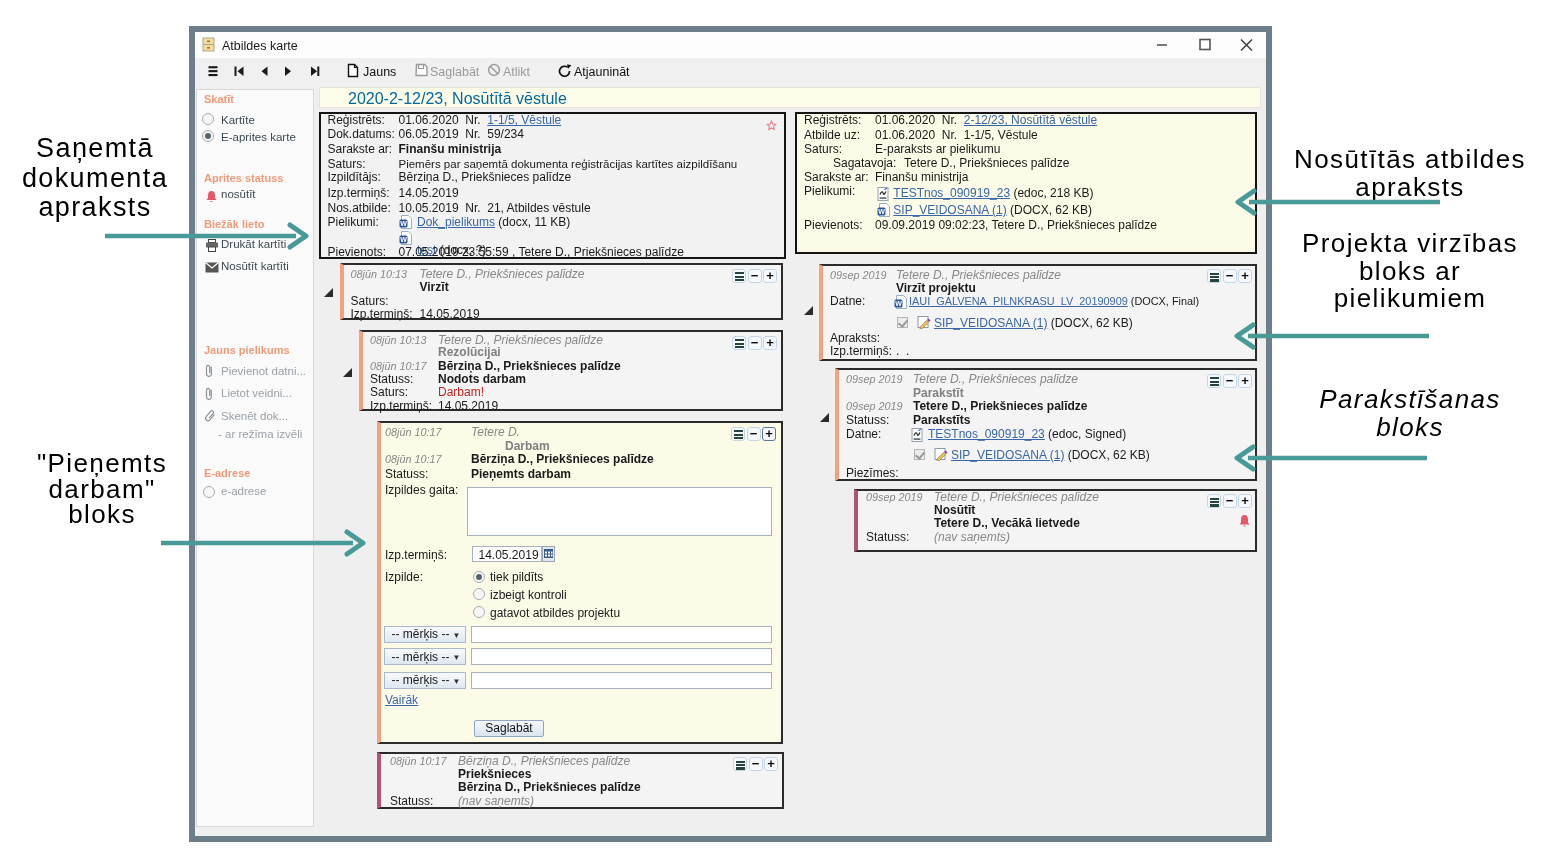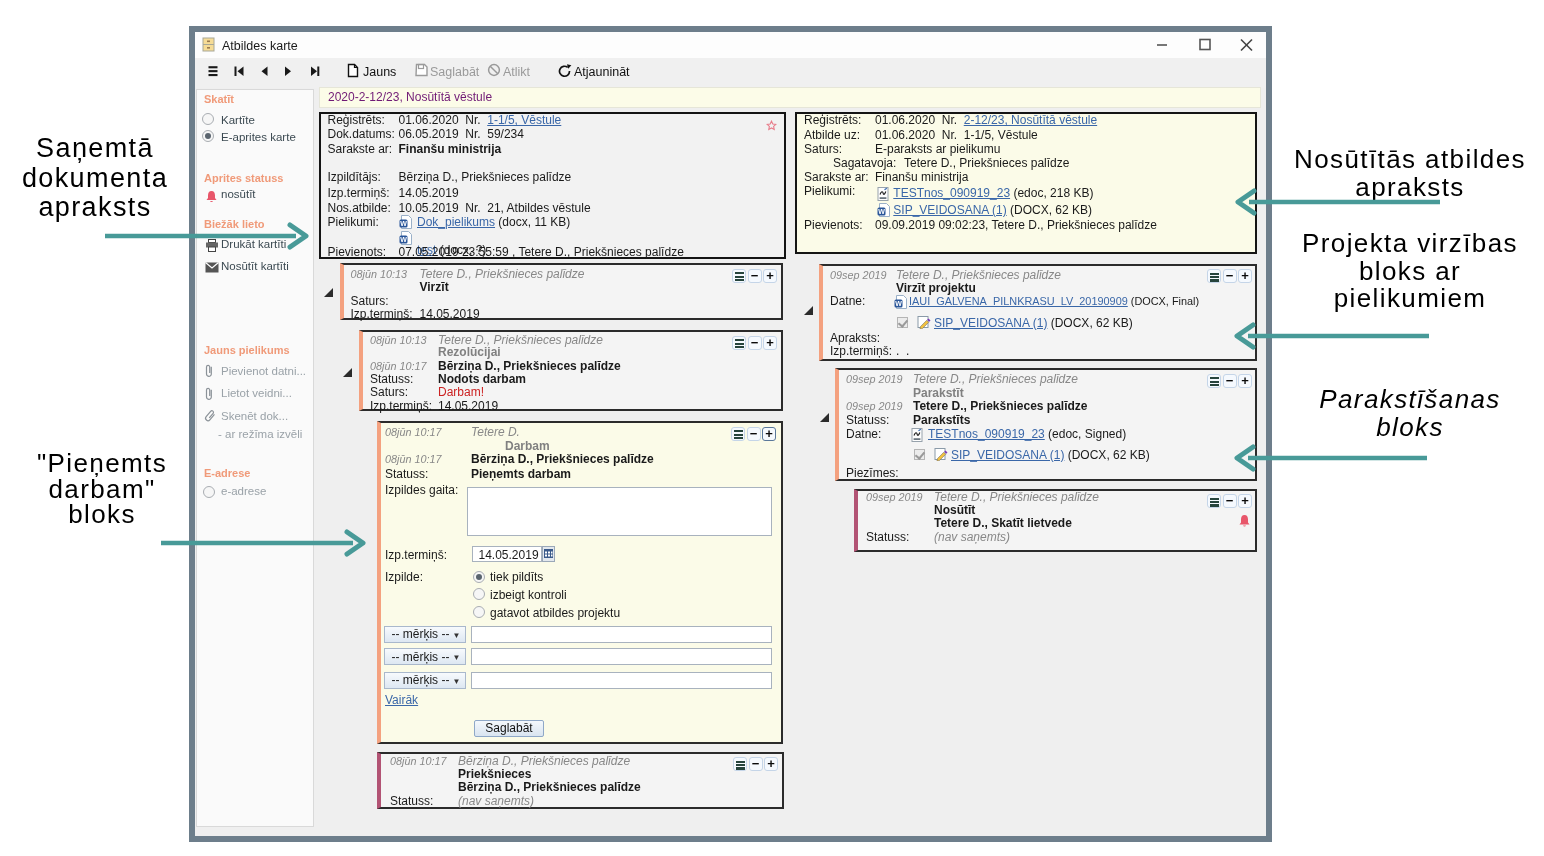--- a/index.html
+++ b/index.html
@@ -85,21 +85,21 @@
 <line x1="3.2" y1="3.2" x2="10.8" y2="10.8" stroke="#9a9a9a" stroke-width="1.5"></line>
 </svg>
 <div class="abs" style="left:503px;top:64.5px;font-size:12.5px;color:#9a9a9a;">Atlikt</div>
 <svg class="abs" style="left:558px;top:63px" width="14" height="15" viewBox="0 0 14 15">
 <path d="M11.5 8 a5 5 0 1 1 -1.8 -3.6" fill="none" stroke="#111" stroke-width="1.7"></path>
 <polygon points="9,1.2 13.4,2.2 10.2,5.8" fill="#111"></polygon>
 </svg>
 <div class="abs" style="left:574px;top:64.5px;font-size:12.5px;color:#111;">Atjaunināt</div>
 
 <div class="abs" style="left:319px;top:87px;width:942px;height:21px;background:#fcfce8;border:1px solid #e6e6d8;box-sizing:border-box;"></div>
-<div class="abs" style="left:328px;top:90px;font-size:12px;color:#701a75;">2020-2-12/23, Nosūtītā vēstule</div>
+<div class="abs" style="left:348px;top:90px;font-size:16px;color:#0369a1;">2020-2-12/23, Nosūtītā vēstule</div>
 
 <div class="sbh" style="top:96px;">Skatīt</div>
 <div class="rad" style="left:202px;top:112.5px;"></div>
 <div class="sbi" style="top:116.5px;">Kartīte</div>
 <div class="rad sel" style="left:202px;top:130px;"></div>
 <div class="sbi" style="top:133.5px;">E-aprites karte</div>
 <div class="sbh" style="top:175px;">Aprites statuss</div>
 <svg class="abs" style="left:204.5px;top:190px" width="13" height="14" viewBox="0 0 13 14">
 <path d="M6.5 1 C4 1 3 3 3 5.5 L3 8 L1.5 10 L11.5 10 L10 8 L10 5.5 C10 3 9 1 6.5 1 Z" fill="#e8566a"></path>
 <path d="M5 11 a1.6 1.6 0 0 0 3 0 Z" fill="#e8566a"></path>
@@ -134,20 +134,21 @@
 <div class="sbi sbg" style="top:413px;">Skenēt dok...</div>
 <div class="sbi sbg" style="top:431px;left:218px;">- ar režīma izvēli</div>
 <div class="sbh" style="top:470px;">E-adrese</div>
 <div class="rad" style="left:203px;top:485.5px;"></div>
 <div class="sbi sbg" style="top:488px;">e-adrese</div>
 
 <div class="blk" style="left:319px;top:112px;width:467px;height:147px;background:#f2f2f2;border-color:#141414;">
 <div class="r" style="left:6.5px;top:2.2px;"><span class="lb" style="width:71px;">Reģistrēts:</span>01.06.2020&nbsp;&nbsp;Nr.&nbsp;&nbsp;<a class="lk">1-1/5, Vēstule</a></div>
 <div class="r" style="left:6.5px;top:16px;"><span class="lb" style="width:71px;">Dok.datums:</span>06.05.2019&nbsp;&nbsp;Nr.&nbsp;&nbsp;59/234</div>
 <div class="r" style="left:6.5px;top:31.4px;"><span class="lb" style="width:71px;">Sarakste ar:</span><span class="b">Finanšu ministrija</span></div>
+<div class="r" style="left:6.5px;top:46.2px;"><span class="lb" style="width:71px;">Saturs:</span><span style="font-size:11.5px;">Piemērs par saņemtā dokumenta reģistrācijas kartītes aizpildīšanu</span></div>
 <div class="r" style="left:6.5px;top:59px;"><span class="lb" style="width:71px;">Izpildītājs:</span>Bērziņa D., Priekšnieces palīdze</div>
 <div class="r" style="left:6.5px;top:74.9px;"><span class="lb" style="width:71px;">Izp.termiņš:</span>14.05.2019</div>
 <div class="r" style="left:6.5px;top:89.9px;"><span class="lb" style="width:71px;">Nos.atbilde:</span>10.05.2019&nbsp;&nbsp;Nr.&nbsp;&nbsp;21, Atbildes vēstule</div>
 <div class="r" style="left:6.5px;top:103.7px;"><span class="lb" style="width:71px;">Pielikumi:</span></div>
 <div class="r" style="left:96px;top:103.7px;"><a class="lk">Dok_pielikums</a> (docx, 11 KB)</div>
 <div class="r" style="left:96px;top:132px;"><a class="lk">test</a> (docx, ?)</div>
 <div class="r" style="left:6.5px;top:134.4px;"><span class="lb" style="width:71px;">Pievienots:</span>07.05.2019 23:55:59 , Tetere D., Priekšnieces palīdze</div>
 <svg class="abs" style="left:78px;top:101px" width="13" height="14" viewBox="0 0 13 14">
       <path d="M2.5 .5 h7 l3 3 v10 h-10z" fill="#fff" stroke="#9ab0c8"></path>
       <rect x=".5" y="4.5" width="8" height="8" rx="1.5" fill="#2a5699"></rect>
@@ -364,21 +365,21 @@
         <i style="top:2.6px"></i>
         <i style="top:6px"></i>
         <i style="top:9.4px"></i>
       </span>
       <span>−</span>
       <span>+</span>
     </div>
 </div>
 <div class="r" style="left:866px;top:493px;"><span class="lb gi ts" style="width:68px;">09sep 2019</span><span class="gi">Tetere D., Priekšnieces palīdze</span></div>
 <div class="r b" style="left:934px;top:506px;">Nosūtīt</div>
-<div class="r b" style="left:934px;top:519px;">Tetere D., Skatīt lietvede</div>
+<div class="r b" style="left:934px;top:519px;">Tetere D., Vecākā lietvede</div>
 <div class="r" style="left:866px;top:532.5px;"><span class="lb" style="width:68px;">Statuss:</span><span class="gi">(nav saņemts)</span></div>
 <svg class="abs" style="left:1238px;top:514px" width="13" height="15" viewBox="0 0 13 15">
 <path d="M6.5 1 C4 1 3 3 3 5.5 L3 8.5 L1.5 10.5 L11.5 10.5 L10 8.5 L10 5.5 C10 3 9 1 6.5 1 Z" fill="#e8566a"></path>
 <path d="M5 11.5 a1.6 1.6 0 0 0 3 0 Z" fill="#e8566a"></path>
 </svg>
 
 <div class="ann" style="left:0px;top:134px;width:190px;font-size:27px;line-height:29.5px;">Saņemtā<br>dokumenta<br>apraksts</div>
 <div class="ann" style="left:7px;top:451px;width:190px;font-size:26px;line-height:25.5px;">"Pieņemts<br>darbam"<br>bloks</div>
 <div class="ann" style="left:1285px;top:133px;width:250px;margin-top:13px;">Nosūtītās atbildes<br>apraksts</div>
 <div class="ann" style="left:1290px;top:230px;width:240px;">Projekta virzības<br>bloks ar<br>pielikumiem</div>

